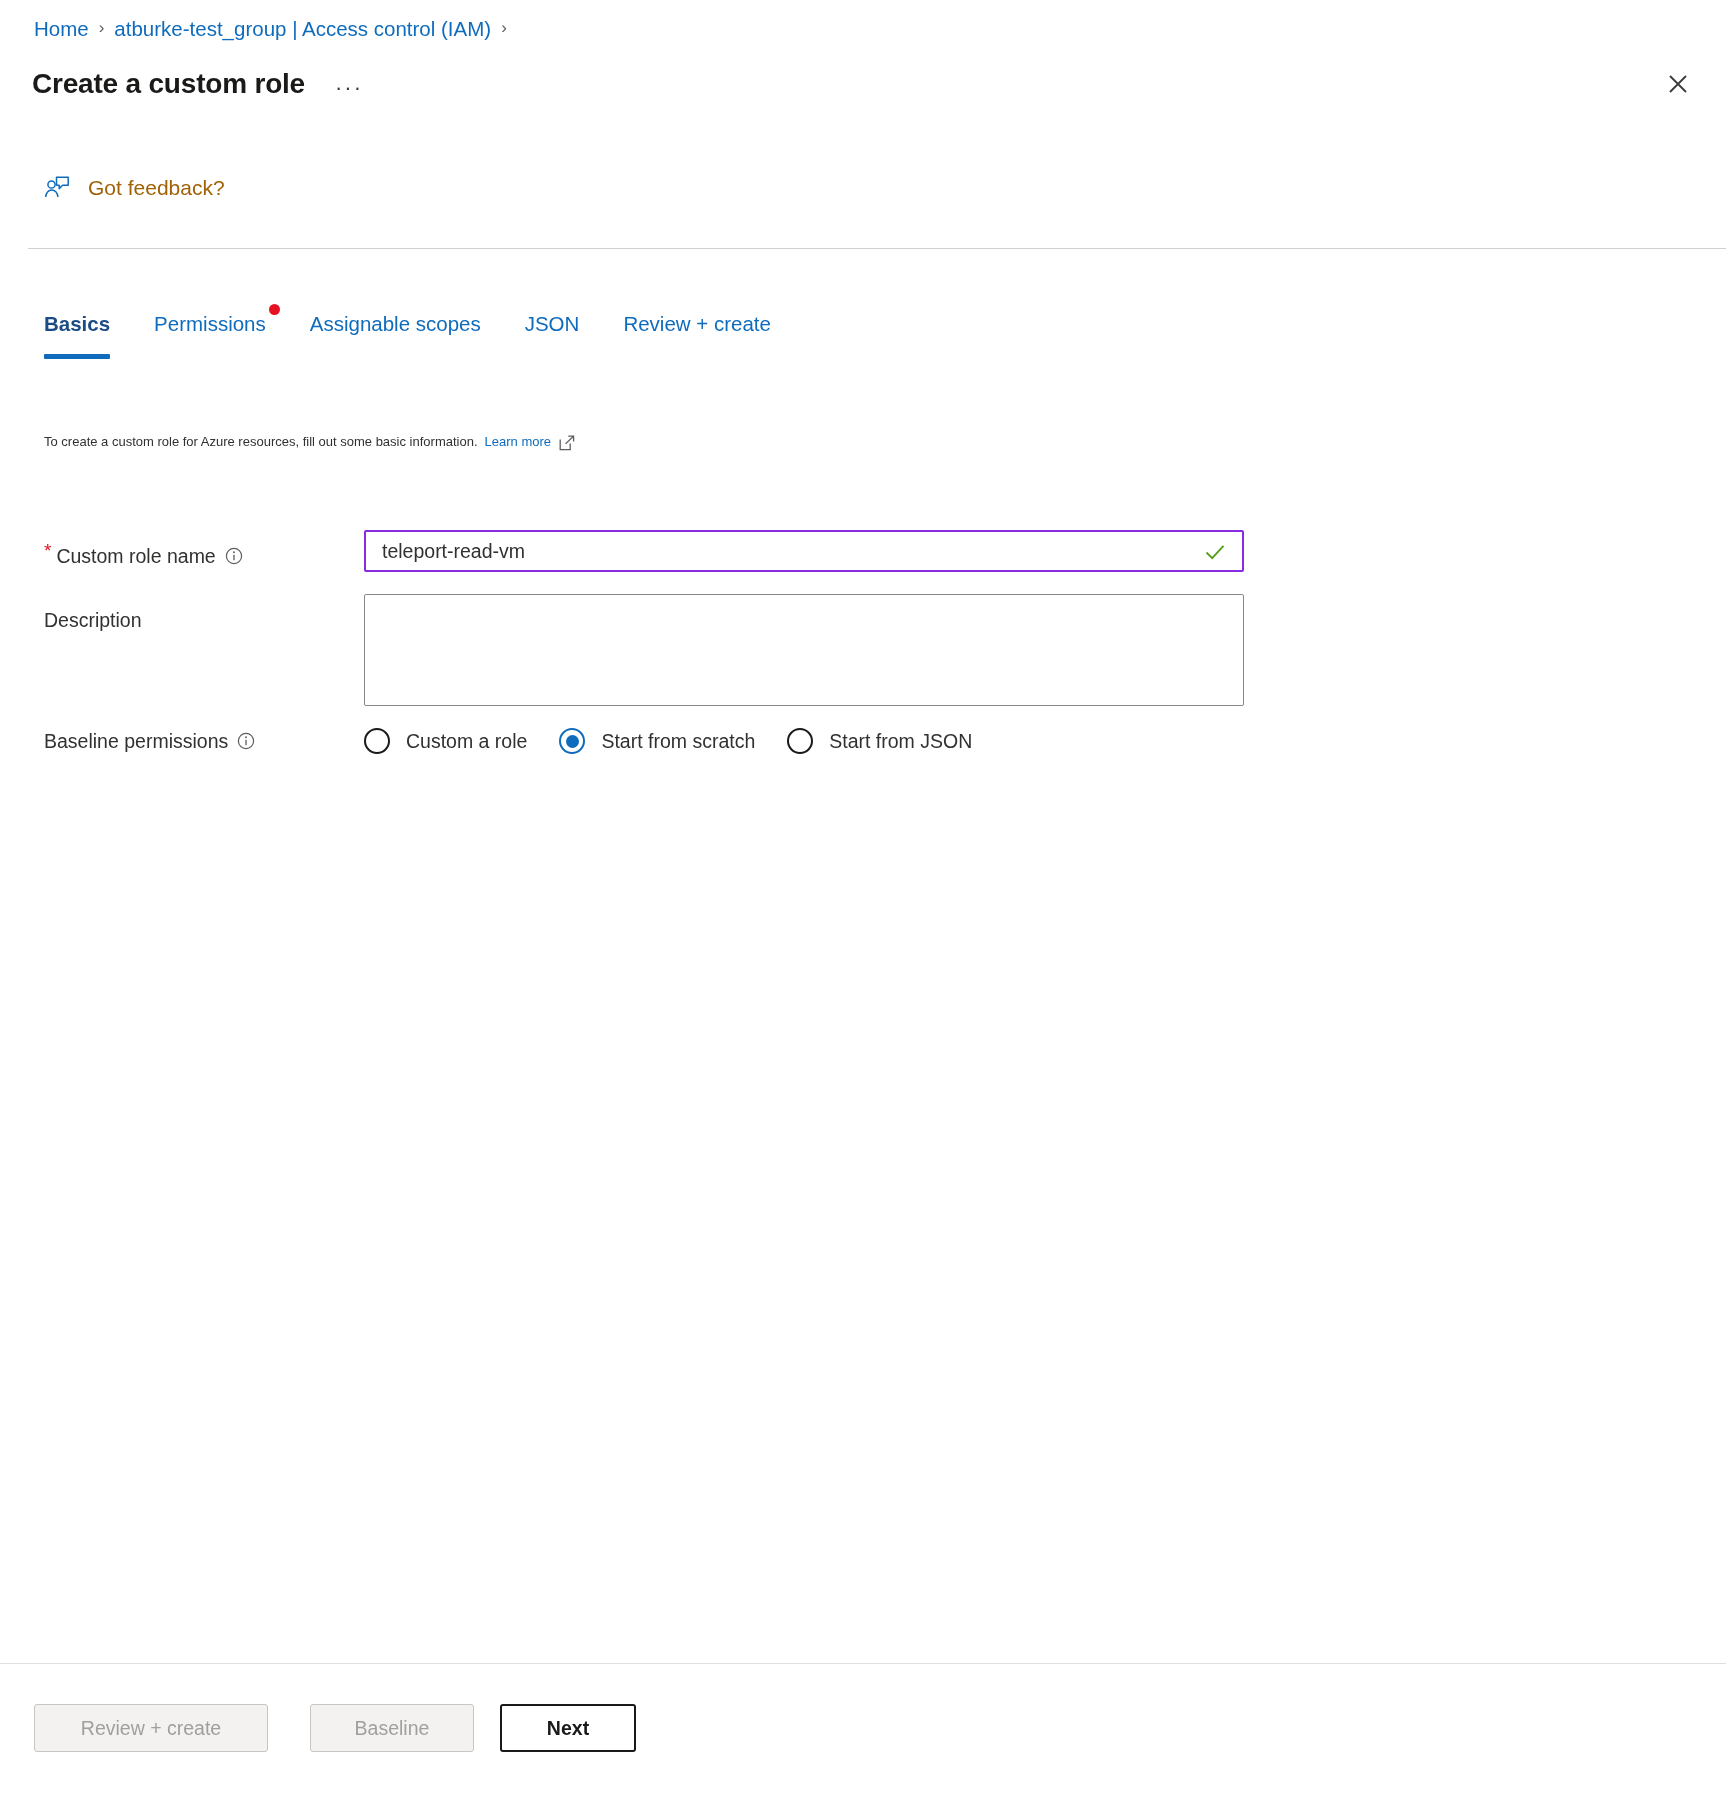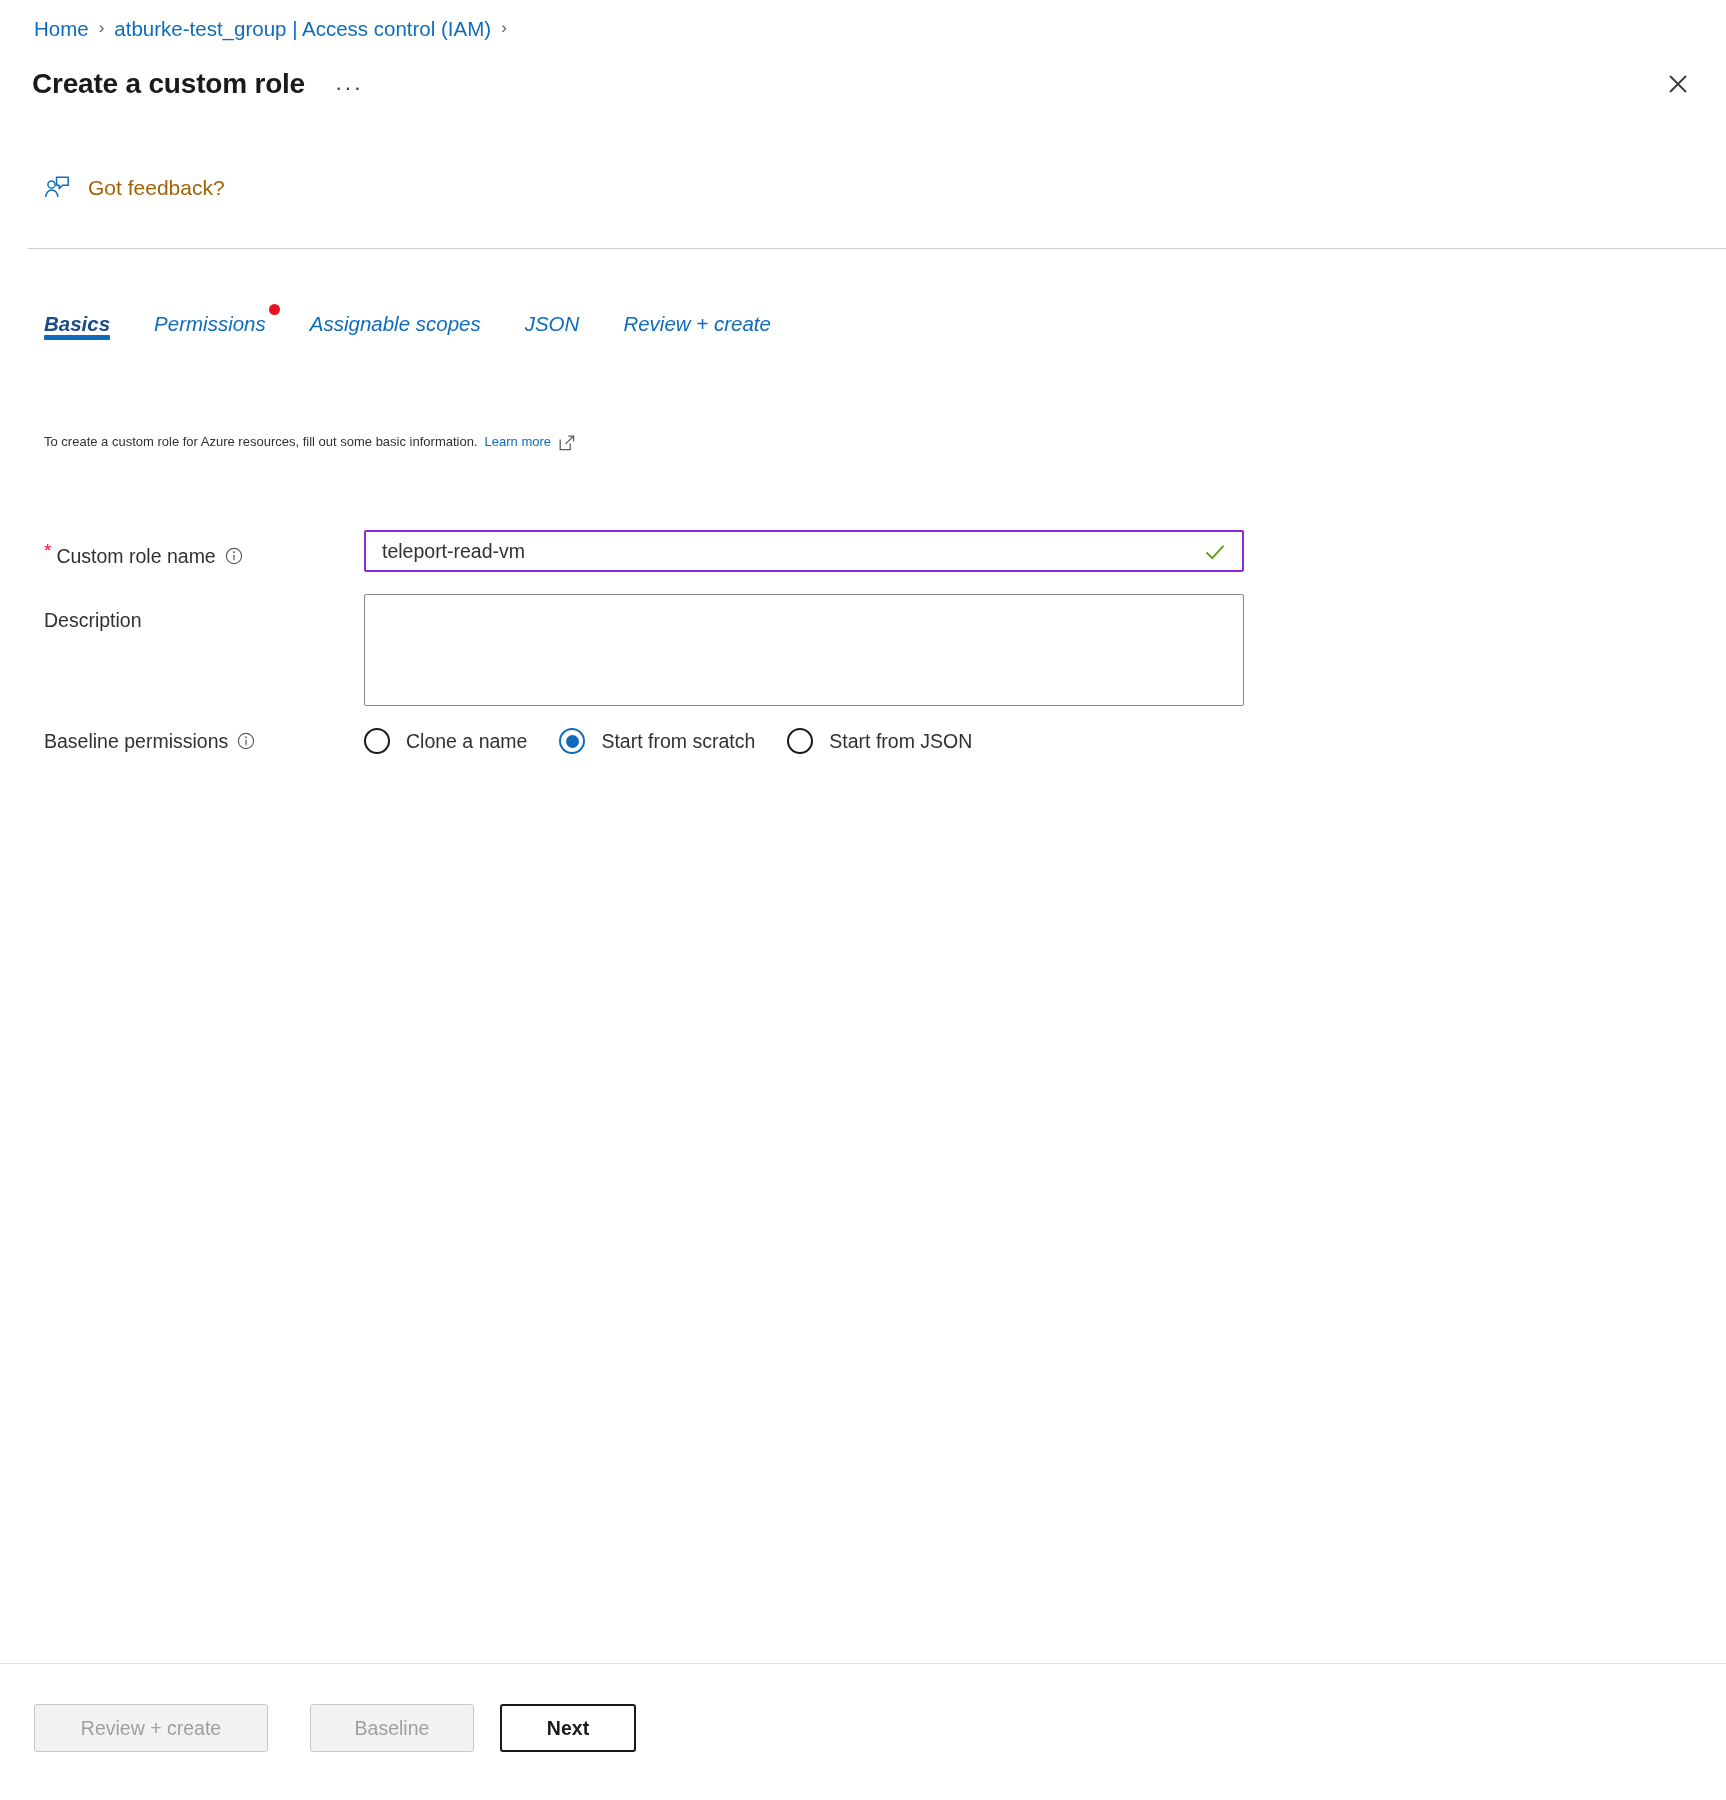--- a/index.html
+++ b/index.html
@@ -119,25 +119,24 @@
     left: 44px;
     top: 310px;
     display: flex;
     align-items: flex-start;
   }
   .tab {
     position: relative;
     font-size: 20.5px;
     color: #0f6cbd;
     cursor: pointer;
-    padding-bottom: 2px;
+    padding-bottom: 21px;
     margin-right: 44px;
     line-height: 28px;
     white-space: nowrap;
-    font-style: italic;
   }
   .tab.selected {
     color: #1b4c86;
     font-weight: bold;
   }
   .tab.selected::after {
     content: "";
     position: absolute;
     left: 0;
     right: 0;
@@ -449,21 +448,21 @@
         <span>Baseline permissions</span>
         <svg class="info-icon" viewBox="0 0 18 18">
           <circle cx="9" cy="9" r="7.6" fill="none" stroke="#605e5c" stroke-width="1.2"></circle>
           <circle cx="9" cy="5.2" r="0.95" fill="#605e5c"></circle>
           <path d="M9 7.8 L9 13.2" stroke="#605e5c" stroke-width="1.3"></path>
         </svg>
       </div>
 
       <div class="radio-opt">
         <span class="radio-circle"></span>
-        <span class="radio-text">Clone a name</span>
+        <span class="radio-text">Custom a role</span>
       </div>
 
       <div class="radio-opt">
         <span class="radio-circle checked"></span>
         <span class="radio-text">Start from scratch</span>
       </div>
 
       <div class="radio-opt">
         <span class="radio-circle"></span>
         <span class="radio-text">Start from JSON</span>

